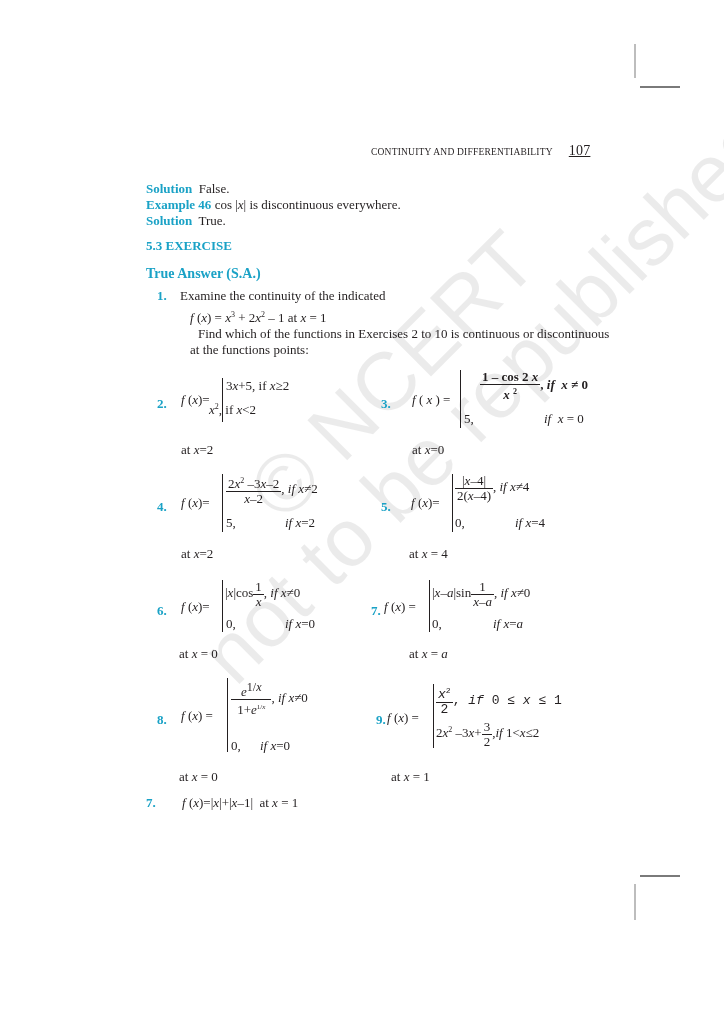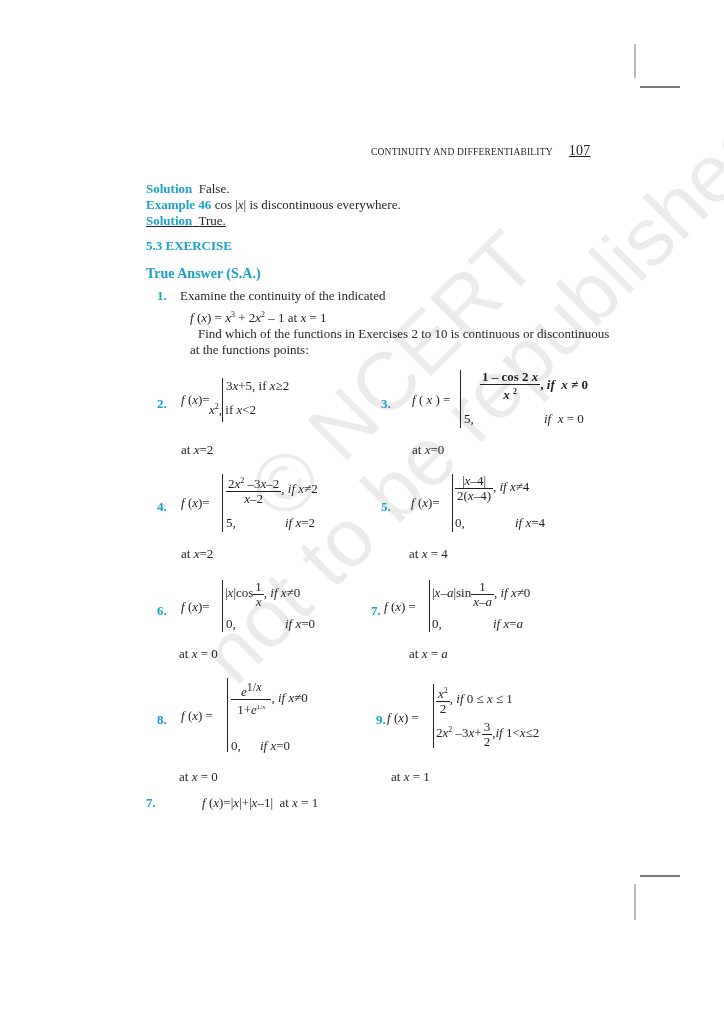--- a/index.html
+++ b/index.html
@@ -46,21 +46,21 @@
 </div>
 
 <div class="line" style="top:181px;">
   <span class="teal">Solution</span>&nbsp;
   <span>False.</span>
 </div>
 <div class="line" style="top:197px;">
   <span class="teal">Example 46</span>
   <span>cos |</span><i>x</i><span>| is discontinuous everywhere.</span>
 </div>
-<div class="line" style="top:213px;text-decoration:underline;">
+<div class="line" style="top:213px;">
   <span class="teal">Solution</span>&nbsp;
   <span>True.</span>
 </div>
 
 <div class="heading" style="top:238px;">5.3 EXERCISE</div>
 <div class="heading" style="top:266px; font-size:14px;">True Answer (S.A.)</div>
 
 <div class="num" style="left:157px; top:288px;">1.</div>
 <div class="body-txt" style="left:180px; top:288px;">Examine the continuity of the indicated</div>
 <div class="body-txt" style="left:190px; top:307px;"><i>f</i> (<i>x</i>) = <i>x</i><sup>3</sup> + 2<i>x</i><sup>2</sup> – 1 at <i>x</i> = 1</div>
@@ -130,22 +130,22 @@
 <div class="math" style="left:231px; top:680px;">
   <span class="frac"><span class="n" style="padding:0 10px;"><i>e</i><sup style="font-size:12px;">1/<i>x</i></sup></span><span class="d">1+<i>e</i><sup style="font-size:7px;">1/<i>x</i></sup></span></span>, <i>if x</i>≠0
 </div>
 <div class="math" style="left:231px; top:738px;">0,</div>
 <div class="math" style="left:260px; top:738px;"><i>if x</i>=0</div>
 <div class="math" style="left:179px; top:769px;">at <i>x</i> = 0</div>
 
 <div class="num" style="left:376px; top:712px;">9.</div>
 <div class="math" style="left:387px; top:710px;"><i>f</i> (<i>x</i>) =</div>
 <div class="brace" style="left:433px; top:684px; height:64px;"></div>
-<div class="math" style="left:436px; top:684px;">
+<div class="math" style="left:436px; top:684px;font-family:Liberation Mono, monospace;">
   <span class="frac"><span class="n"><i>x</i><sup>2</sup></span><span class="d">2</span></span>, <i>if</i> 0 ≤ <i>x</i> ≤ 1
 </div>
 <div class="math" style="left:436px; top:720px;font-family:Liberation Serif, serif;">
   2<i>x</i><sup>2</sup> –3<i>x</i>+<span class="frac"><span class="n">3</span><span class="d">2</span></span>,<i>if</i> 1&lt;<i>x</i>≤2
 </div>
 <div class="math" style="left:391px; top:769px;">at <i>x</i> = 1</div>
 
 <div class="num" style="left:146px; top:795px;">7.</div>
-<div class="math" style="left:182px; top:795px;margin-left:20px;"><i>f</i> (<i>x</i>)=|<i>x</i>|+|<i>x</i>–1|&nbsp; at <i>x</i> = 1</div>
+<div class="math" style="left:182px; top:795px;"><i>f</i> (<i>x</i>)=|<i>x</i>|+|<i>x</i>–1|&nbsp; at <i>x</i> = 1</div>
 
 </body></html>

